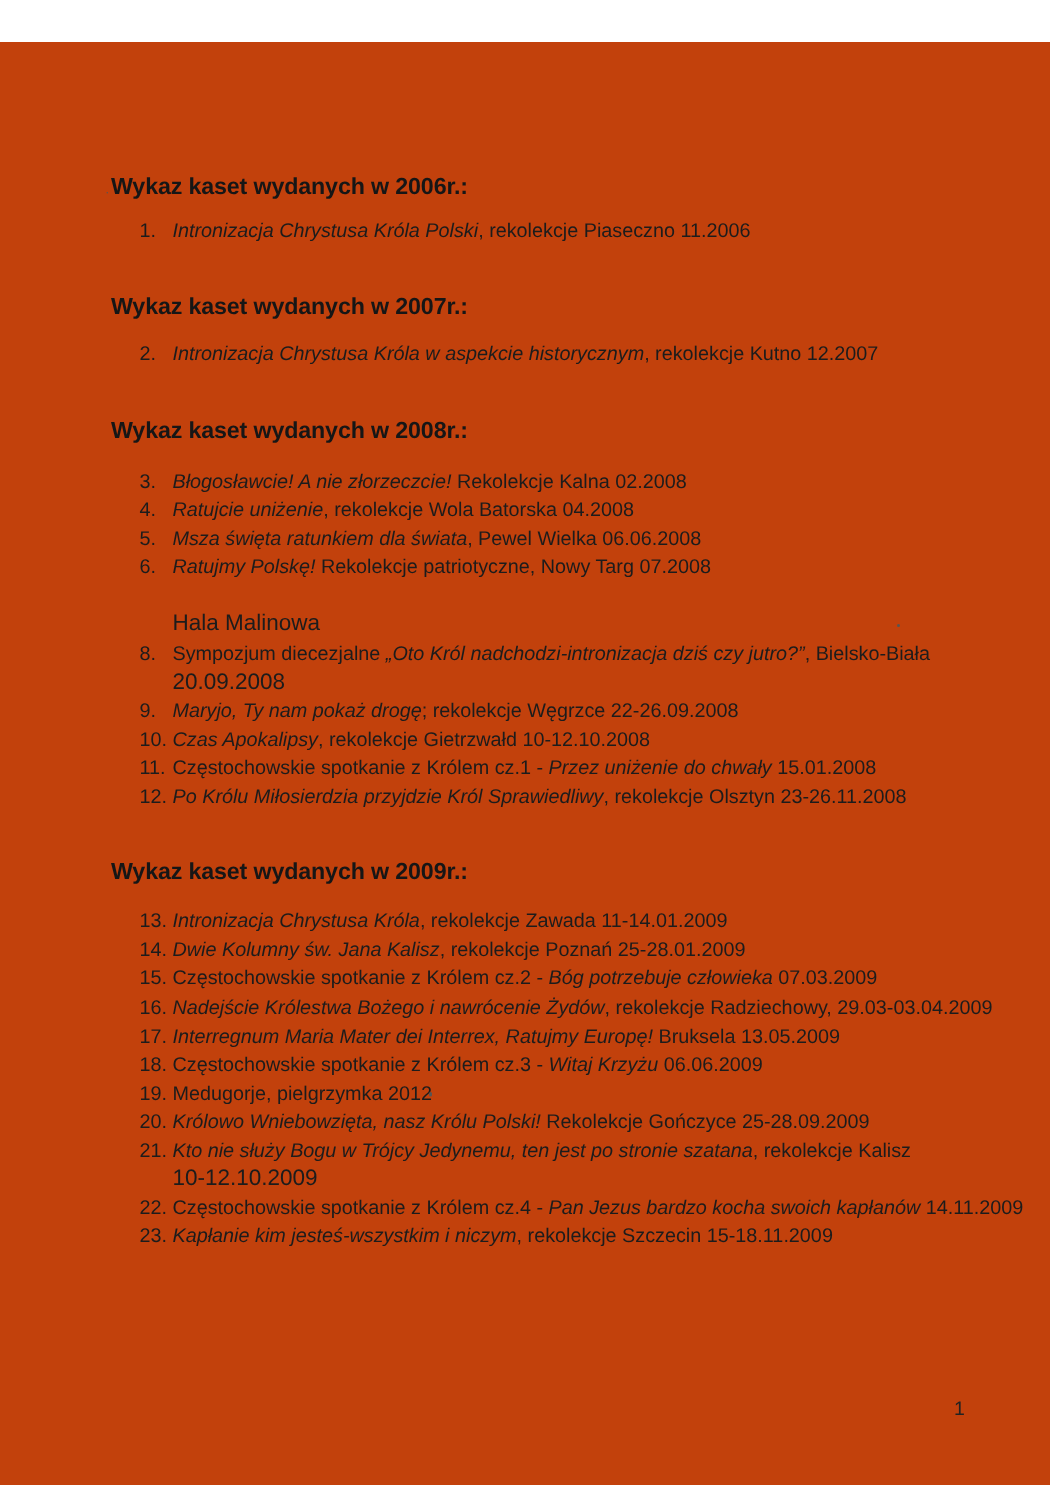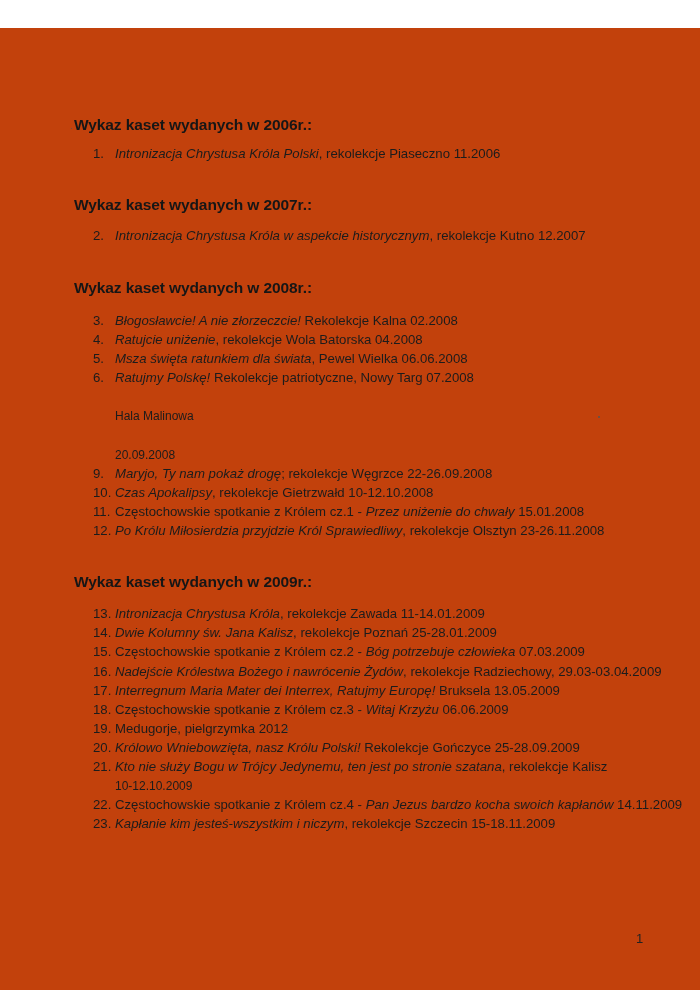--- a/index.html
+++ b/index.html
@@ -10,21 +10,21 @@
     .page { position: absolute; left: 0; top: 0; width: 700px; height: 990px; background: #c2410c; margin-top: 28px; }
     .heading {
       position: absolute; left: 74px; font-weight: bold; font-size: 15.5px; color: #161616; letter-spacing: -0.1px;
       white-space: nowrap;
     }
     .item {
       position: absolute; left: 93px; font-size: 13.2px; color: #1c1c1c; white-space: nowrap; line-height: 20px;
     }
     .item .num { display: inline-block; width: 22px; }
     .item .txt em { }
-    .cont { position: absolute; left: 115px; font-size: 12px; color: #1c1c1c; white-space: nowrap; line-height: 20px; }
+    .cont { position: absolute; left: 115px; font-size: 15px; color: #1c1c1c; white-space: nowrap; line-height: 20px; }
     .pagenum { position: absolute; left: 636px; top: 903px; font-size: 13px; color: #222; }
     .speck { position: absolute; width: 2px; height: 2px; background: #555; border-radius: 1px; }
   </style>
 </head>
 <body>
 
 <div class="page">
 
   <div class="heading" style="top:88px">Wykaz kaset wydanych w 2006r.:</div>
   <div class="item" style="top:116px">
@@ -45,20 +45,23 @@
     <span class="num">4.</span><em>Ratujcie uniżenie</em><span>, rekolekcje Wola Batorska 04.2008</span>
   </div>
   <div class="item" style="top:321px">
     <span class="num">5.</span><em>Msza święta ratunkiem dla świata</em><span>, Pewel Wielka 06.06.2008</span>
   </div>
   <div class="item" style="top:340px">
     <span class="num">6.</span><em>Ratujmy Polskę!</em><span> Rekolekcje patriotyczne, Nowy Targ 07.2008</span>
   </div>
   <div class="cont" style="top:378px">Hala Malinowa</div>
 
+  <div class="item" style="top:398px">
+    <span class="num">8.</span><span>Sympozjum diecezjalne </span><em>„Oto Król nadchodzi-intronizacja dziś czy jutro?”</em><span>, Bielsko-Biała</span>
+  </div>
   <div class="cont" style="top:417px">20.09.2008</div>
 
   <div class="item" style="top:436px">
     <span class="num">9.</span><em>Maryjo, Ty nam pokaż drogę</em><span>; rekolekcje Węgrzce 22-26.09.2008</span>
   </div>
   <div class="item" style="top:455px">
     <span class="num">10.</span><em>Czas Apokalipsy</em><span>, rekolekcje Gietrzwałd 10-12.10.2008</span>
   </div>
   <div class="item" style="top:474px">
     <span class="num">11.</span><span>Częstochowskie spotkanie z Królem cz.1 - </span><em>Przez uniżenie do chwały</em><span> 15.01.2008</span>

